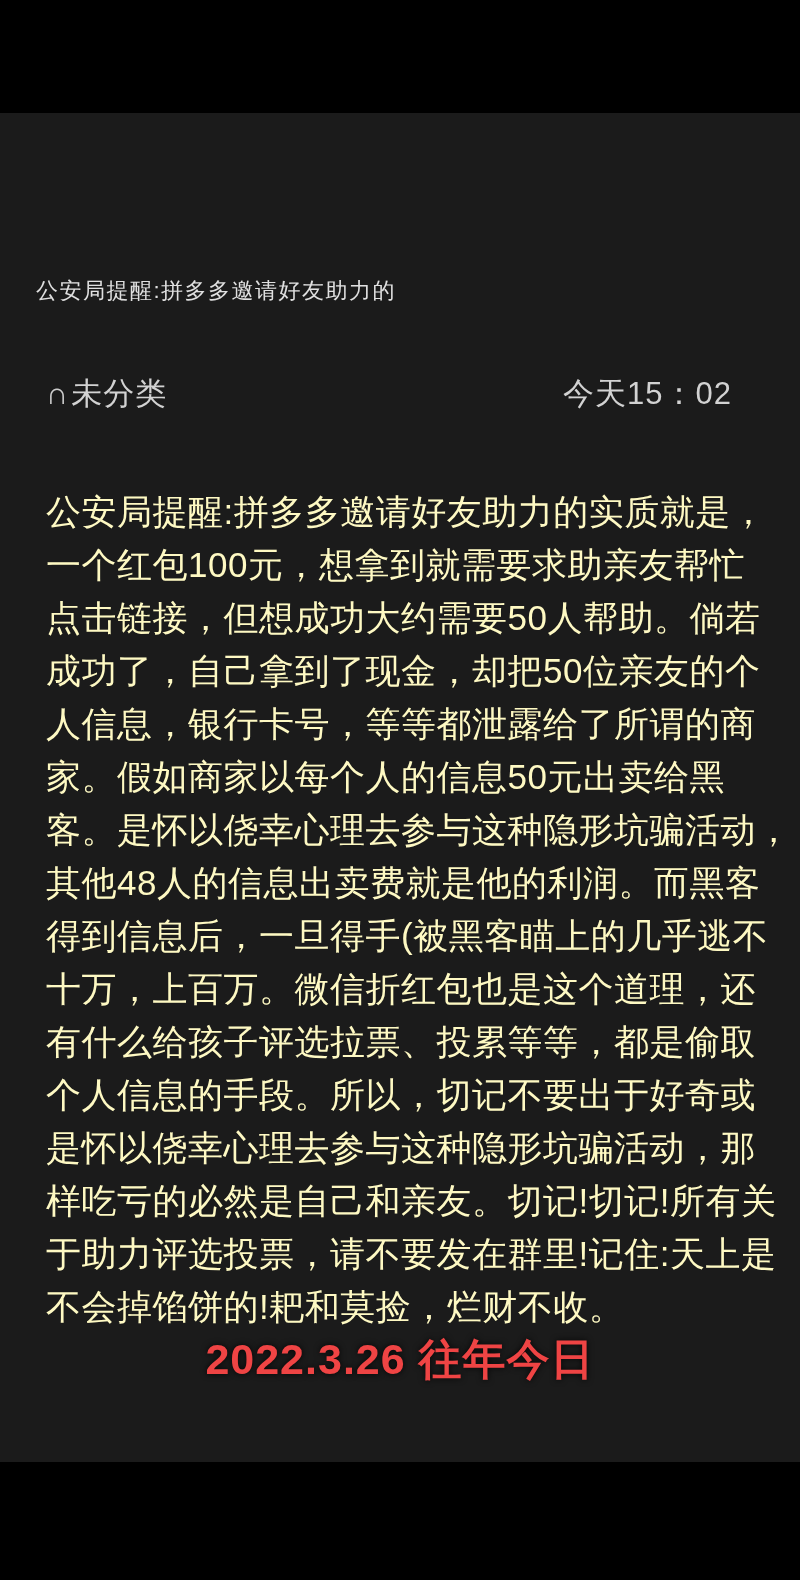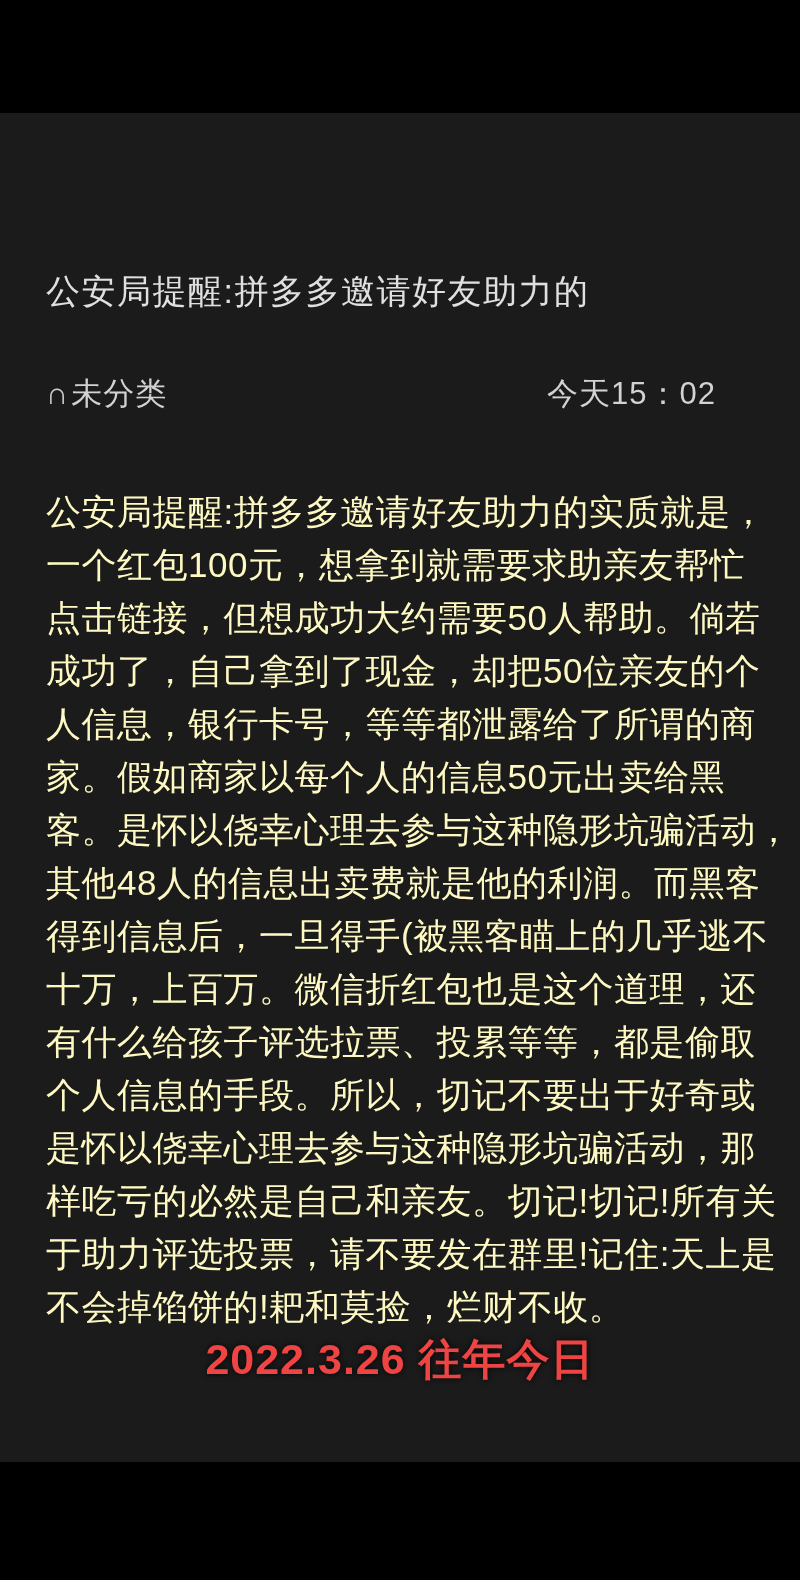--- a/index.html
+++ b/index.html
@@ -19,42 +19,42 @@
     position: absolute; left: 0; top: 113px;
     width: 800px; height: 1349px;
     background: #1b1b1b;
   }
   .letterbox-bottom {
     position: absolute; left: 0; top: 1462px;
     width: 800px; height: 118px;
     background: #000000;
   }
   .note-title {
-    position: absolute; left: 46px; top: 156px;
-    font-size: 34px; line-height: 44px;
+    position: absolute; left: 36px; top: 156px;
+    font-size: 22px; line-height: 44px;
     color: #e0e0e0; letter-spacing: 1.5px;
     white-space: nowrap;
   }
   .meta-row {
     position: absolute; left: 0; top: 260px;
     width: 800px; height: 42px;
   }
   .category {
     position: absolute; left: 46px; top: 0;
     font-size: 31px; line-height: 42px;
     color: #d2d2d2; letter-spacing: 1px;
     white-space: nowrap;
   }
   .category .folder-glyph {
     display: inline-block;
     margin-right: 2px;
     color: #cccccc;
   }
   .timestamp {
-    position: absolute; right: 84px; top: 0;
+    position: absolute; right: 68px; top: 0;
     font-size: 31px; line-height: 42px;
     color: #d2d2d2; letter-spacing: 1px;
     white-space: nowrap;
   }
   .note-body {
     position: absolute; left: 46px; top: 372px;
     width: 712px;
   }
   .bline {
     height: 53px; line-height: 53px;

